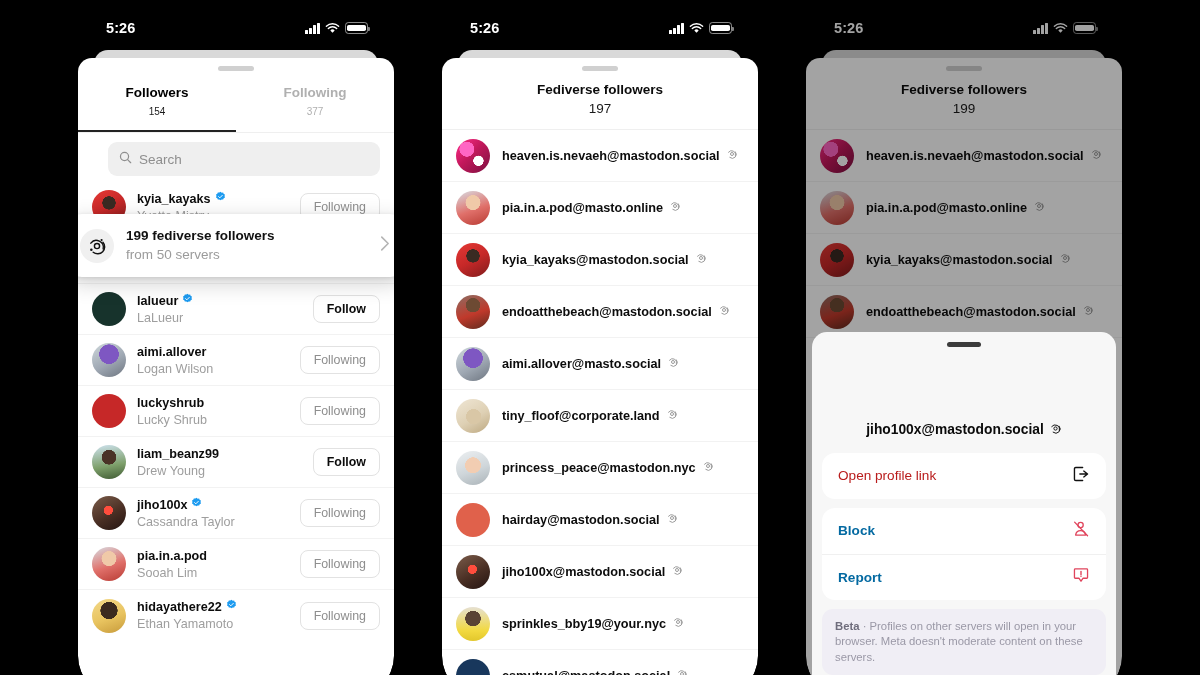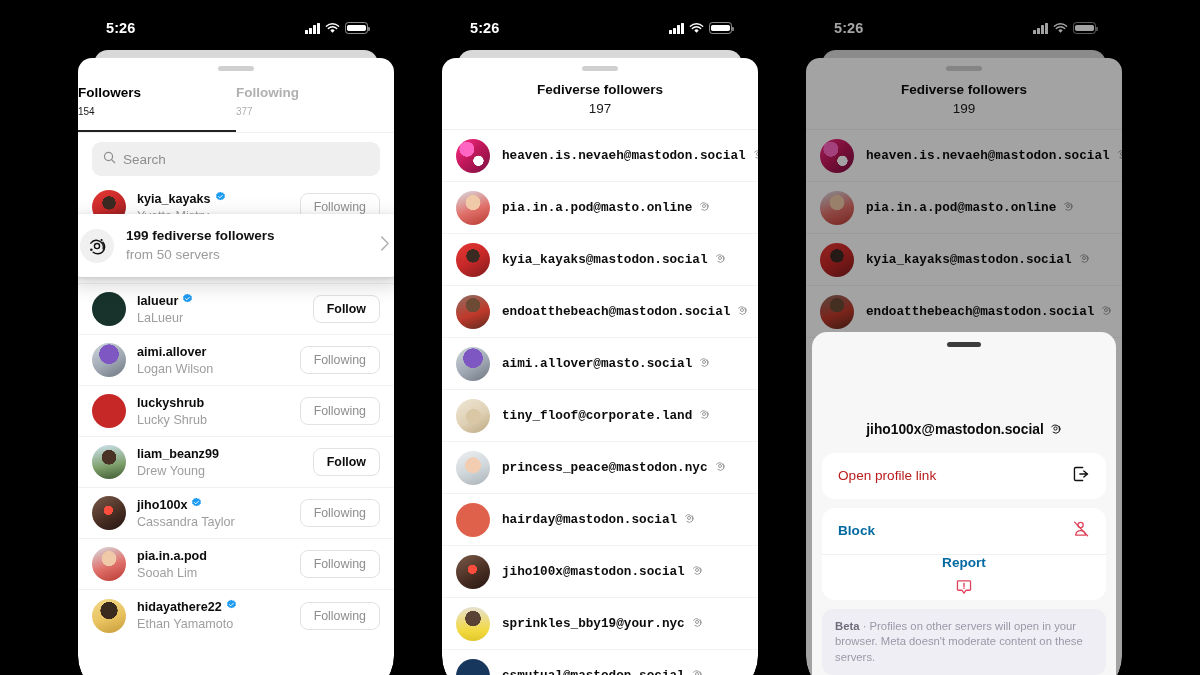--- a/index.html
+++ b/index.html
@@ -80,33 +80,33 @@
     display:flex; flex-direction:column;
     overflow:hidden;
   }
   .grabber {
     width:36px; height:5px; border-radius:3px; background:#d0d0d0;
     margin:8px auto 0;
   }
 
   
   .tabs { display:flex; margin-top:6px; }
-  .tab { flex:1; text-align:left; padding:6px 0 10px; position:relative; }
+  .tab { flex:1; text-align:center; padding:6px 0 10px; position:relative; }
   .tab .t-label { font-size:13.5px; font-weight:700; color:#b0b0b0; line-height:19px; }
   .tab .t-count { font-size:10px; font-weight:400; color:#b0b0b0; line-height:20px; }
   .tab.active .t-label { color:#000; }
   .tab.active .t-count { color:#1a1a1a; }
   .tab .underline { display:none; }
   .tab.active .underline {
     display:block; position:absolute; left:0; right:0; bottom:0; height:1.6px; background:#222;
   }
   .tabs-sep { height:1px; background:#efefef; }
 
   
-  .searchwrap { padding:9px 14px 6px; }
+  .searchwrap { padding:9px 14px 6px;margin-left:16px; }
   .searchbox {
     height:34px; background:#efefef; border-radius:9px;
     display:flex; align-items:center; gap:7px; padding:0 11px;
   }
   .searchbox .s-ph { font-size:13.5px; color:#8e8e8e; }
 
   
   .promo {
     position:absolute; left:-12px; right:-12px; top:156px;
     background:#fff; border-radius:16px;
@@ -148,21 +148,20 @@
   
   .fedhead { padding:9px 0 10px; text-align:center; }
   .fedhead .h-title { font-size:13.5px; font-weight:700; color:#0c0c0c; line-height:19px; }
   .fedhead .h-count { font-size:13.5px; color:#1b1b1b; line-height:20px; }
   .fedhead-sep { height:1px; background:#efefef; }
 
   .frow {
     display:flex; align-items:center; gap:12px;
     padding:0 14px; height:52px;
     border-bottom:1px solid #f2f2f2;
-    font-family:Liberation Mono, monospace;
   }
   .frow .handle {
     font-size:12.7px; font-weight:700; color:#0c0c0c;
     display:flex; align-items:center; gap:6px;
   }
   .fedglyph { opacity:.42; flex:0 0 auto; }
 
   
   .dimmer { position:absolute; inset:0; background:rgba(0,0,0,.36); z-index:8; }
   .actionsheet {
@@ -178,21 +177,21 @@
   .as-av { width:48px; height:48px; border-radius:50%; margin:0 auto 11px; overflow:hidden; position:relative; }
   .as-handle {
     font-size:13.8px; font-weight:700; color:#0b0b0b;
     display:flex; align-items:center; justify-content:center; gap:5px;
   }
   .as-group { background:#fff; border-radius:13px; overflow:hidden; margin-bottom:9px; }
   .as-item {
     display:flex; align-items:center; justify-content:space-between;
     padding:0 16px; height:46px;
   }
-  .as-item + .as-item { border-top:1px solid #f0f0f0;flex-direction:column; }
+  .as-item + .as-item { border-top:1px solid #f0f0f0; }
   .as-item .lbl { font-size:13.6px; color:#b91c1c; }
   .as-item.danger .lbl { color:#0369a1; font-weight:700; }
   .as-note {
     background:#f0eef5; border-radius:11px; margin:0 0 0; padding:10px 13px;
     font-size:11.3px; line-height:15.5px; color:#9a98a6;
   }
   .as-note b { color:#6f6d7c; font-weight:700; }
 
   
   .ph-heaven  { background:

